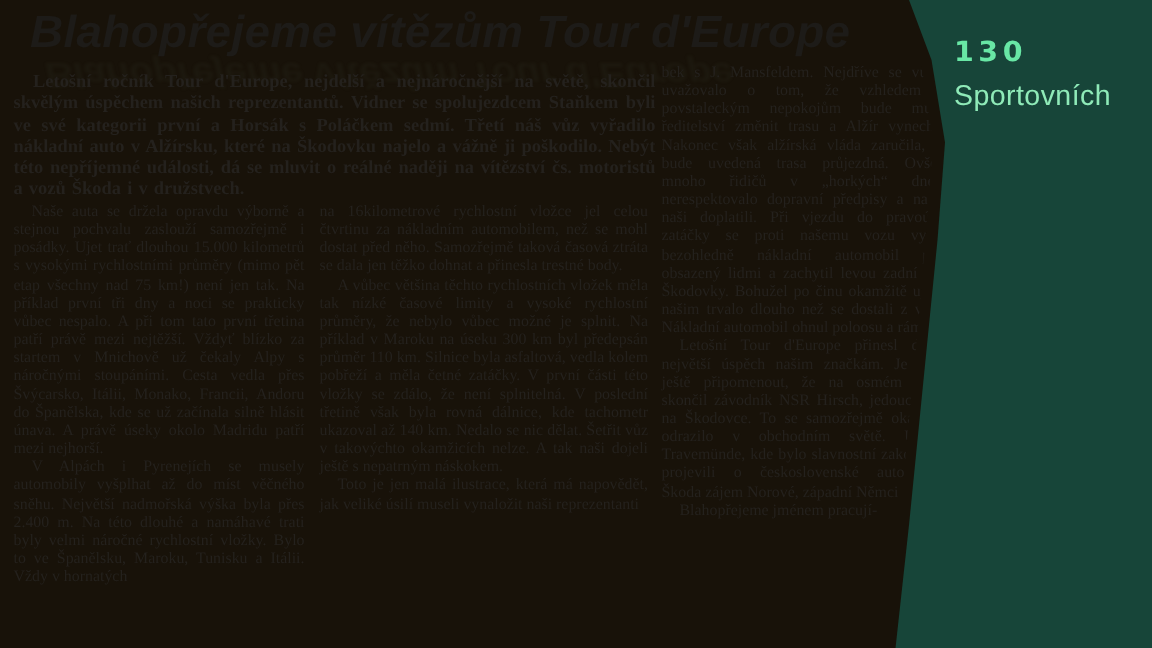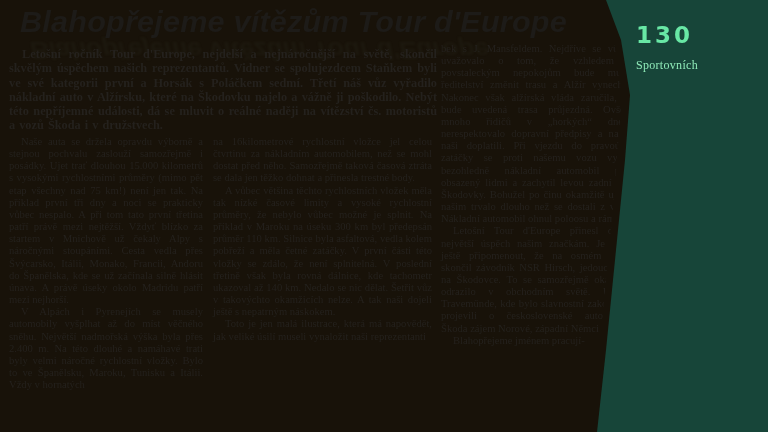--- a/index.html
+++ b/index.html
@@ -5,26 +5,26 @@
   html,body{margin:0;padding:0;}
   .stage{
     position:relative;width:768px;height:432px;overflow:hidden;
     background:#174539;
     font-family:"Liberation Serif", serif;
   }
   
   .badge{position:absolute;left:636px;top:22px;z-index:5;}
   .badge-number{
     font-family:"DejaVu Sans", sans-serif;
-    font-weight:800;font-size:23px;line-height:27px;
+    font-weight:800;font-size:19px;line-height:27px;
     letter-spacing:3px;color:#68e7a5;transform:scaleY(0.97);
   }
   .badge-line{
-    font-family:Liberation Serif, serif;
-    font-size:12px;line-height:24px;color:#8feab8;letter-spacing:0.3px;
+    font-family:Liberation Sans, sans-serif;
+    font-size:19px;line-height:24px;color:#8feab8;letter-spacing:0.3px;
   }
   .badge-line.first{margin-top:4px;}
   
   .tear-shadow{
     position:absolute;inset:0;z-index:1;background:#181209;
     clip-path:polygon(0 0,606px 0,621px 40px,630px 95px,625px 160px,618px 230px,612px 290px,606px 350px,597px 432px,0 432px);
   }
   
   .paper{
     position:absolute;inset:0;z-index:2;overflow:hidden;

